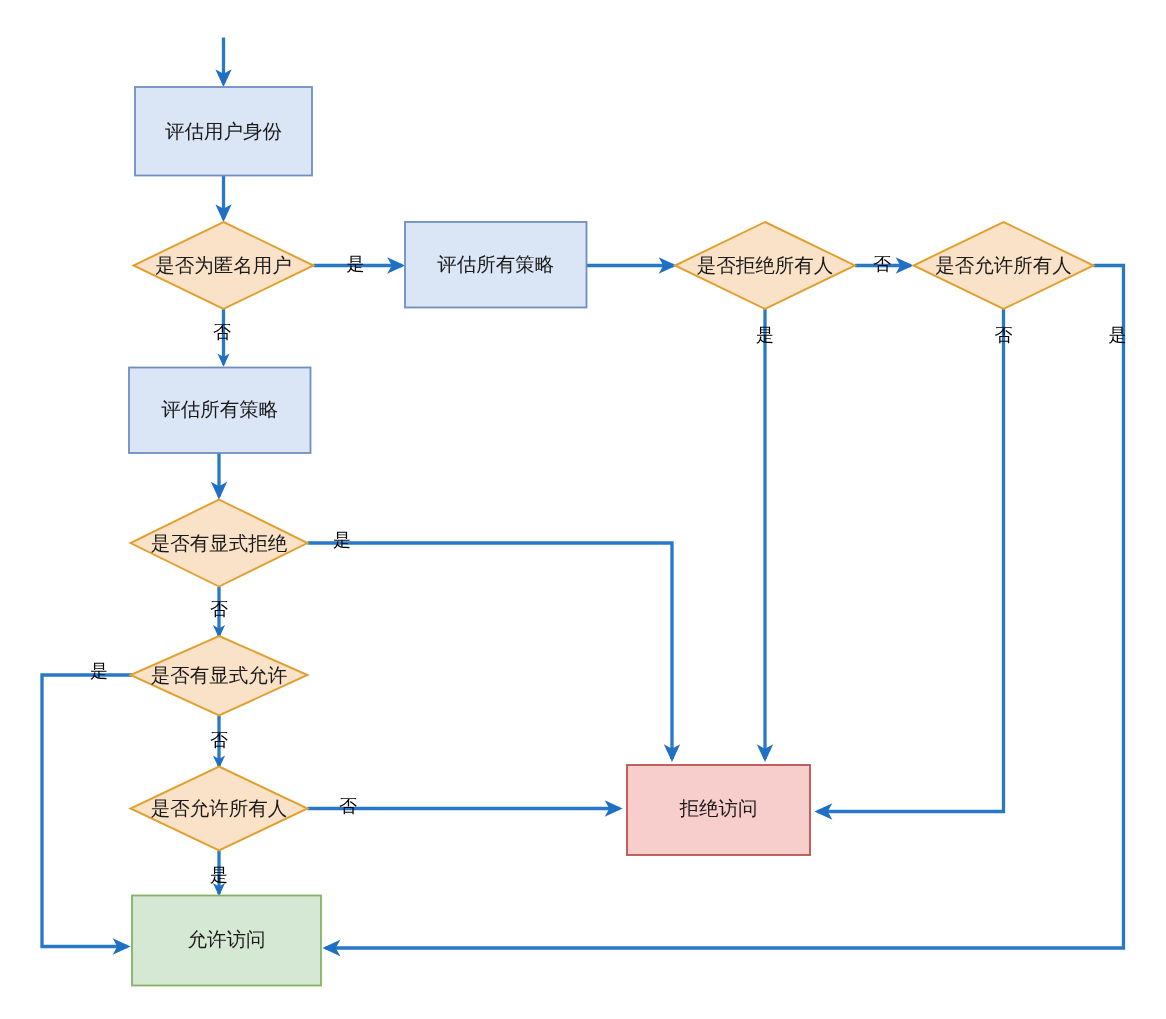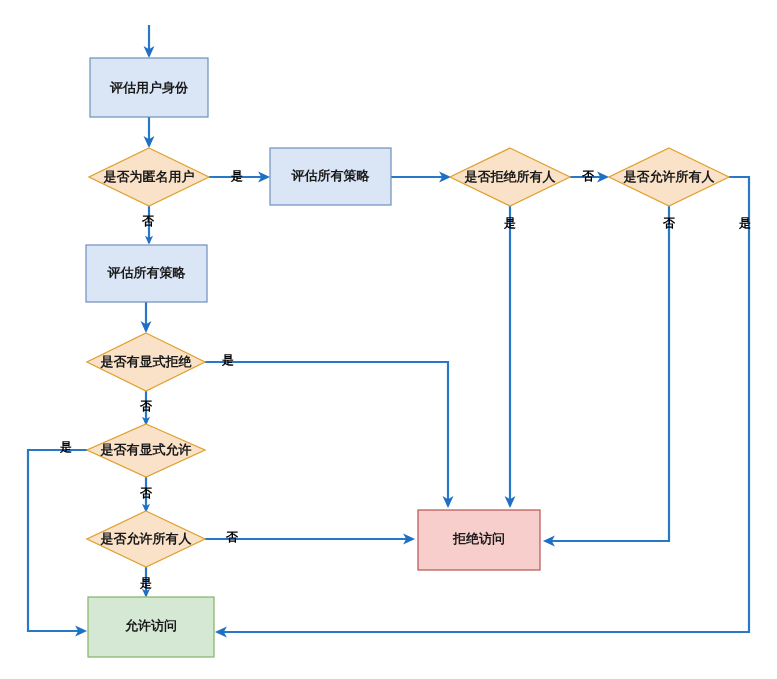--- a/index.html
+++ b/index.html
@@ -11,21 +11,20 @@
     width: 777px;
     height: 679px;
     font-family: "Liberation Sans", "DejaVu Sans", sans-serif;
     overflow: hidden;
   }
   #diagram-root {
     position: relative;
     width: 777px;
     height: 679px;
     background: #ffffff;
-    font-weight: bold;
   }
   svg.flow-canvas {
     display: block;
     width: 777px;
     height: 679px;
   }
   .node-label {
     font-family: "Liberation Sans", "DejaVu Sans", sans-serif;
     font-size: 13px;
     fill: #1a1a1a;

